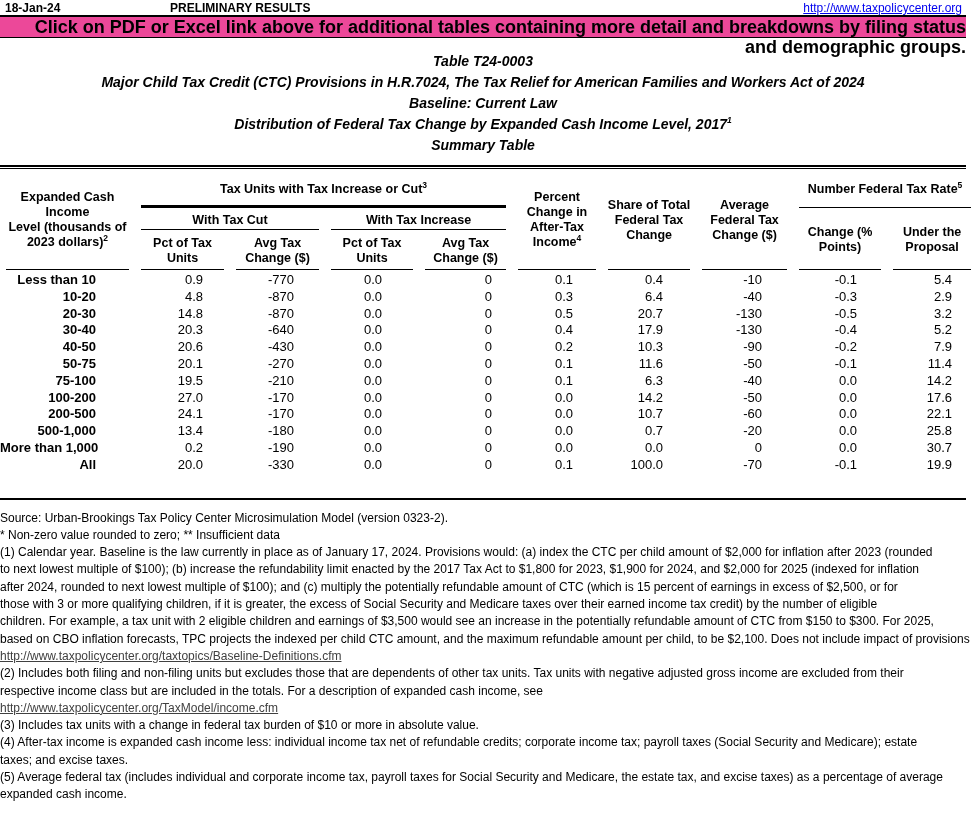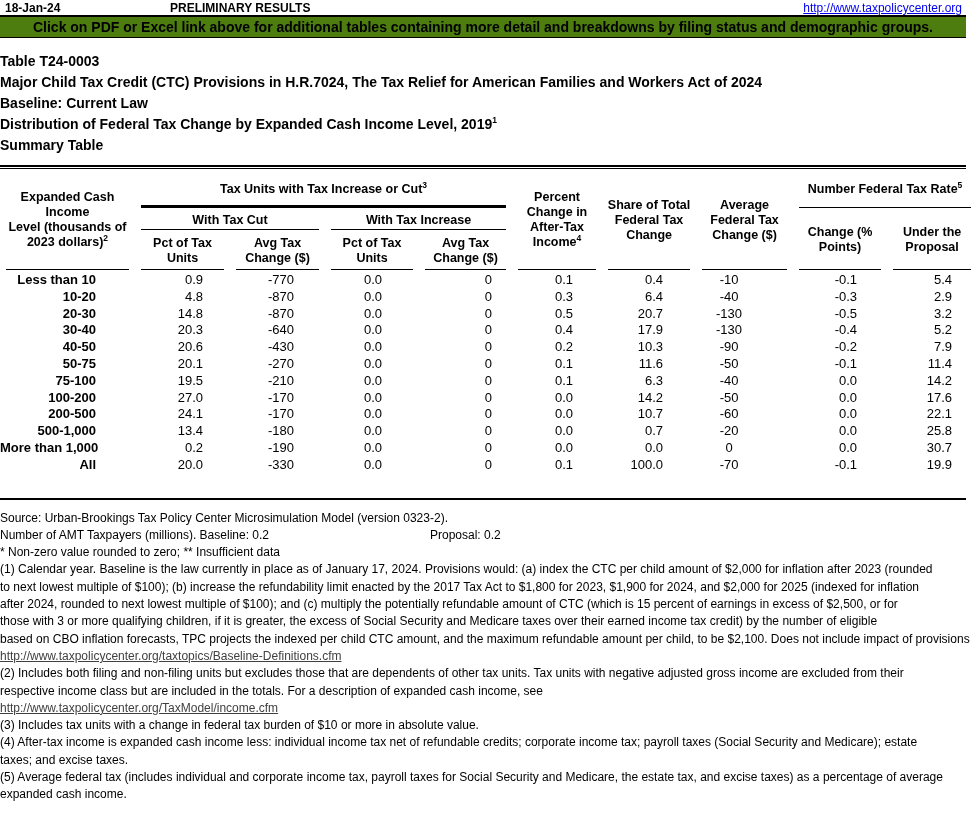--- a/index.html
+++ b/index.html
@@ -6,25 +6,25 @@
   body{width:977px;height:838px;overflow:hidden;font-family:"Liberation Sans",sans-serif;color:#000;}
   .page{position:relative;width:966px;height:838px;}
 
   
   .topbar{position:relative;height:15px;font-size:12px;line-height:14px;}
   .topbar .date{position:absolute;left:5px;top:1px;font-weight:bold;}
   .topbar .status{position:absolute;left:170px;top:1px;font-weight:bold;}
   .topbar .sitelink{position:absolute;right:4px;top:1px;color:#0000EE;text-decoration:underline;cursor:pointer;}
 
   
-  .banner{height:20px;line-height:20px;background:#4d7c0f;border-top:2.5px solid #000;border-bottom:1.5px solid #000;
-          text-align:center;font-weight:bold;font-size:14px;}
-
-  
-  .titles{margin-top:13px;text-align:left;font-weight:bold;font-size:14px;line-height:21px;}
+  .banner{height:20px;line-height:20px;background:#ec4899;border-top:2.5px solid #000;border-bottom:1.5px solid #000;
+          text-align:right;font-weight:bold;font-size:18px;}
+
+  
+  .titles{margin-top:13px;text-align:center;font-weight:bold;font-size:14px;line-height:21px;font-style:italic;}
   .titles div{white-space:nowrap;}
   sup{font-size:8.5px;vertical-align:super;line-height:0;}
 
   
   .rule-top{margin-top:9px;height:1px;border-top:2px solid #000;border-bottom:1px solid #000;}
   .rule-bottom{border-top:2.5px solid #000;}
 
   table.tax{width:977px;border-collapse:collapse;table-layout:fixed;}
   table.tax th{font-weight:bold;font-size:12.5px;line-height:15px;vertical-align:middle;position:relative;padding:0;}
   .pre{white-space:pre-line;}
@@ -35,21 +35,21 @@
   tr.hrow3 th{height:40px;}
 
   table.tax tbody td{font-size:13px;height:16.8px;line-height:16.8px;padding:0;text-align:right;white-space:nowrap;vertical-align:middle;}
   table.tax tbody td:nth-child(1){font-weight:bold;padding-right:39px;}
   table.tax tbody td:nth-child(2){padding-right:27px;}
   table.tax tbody td:nth-child(3){padding-right:31px;}
   table.tax tbody td:nth-child(4){padding-right:37px;}
   table.tax tbody td:nth-child(5){padding-right:20px;}
   table.tax tbody td:nth-child(6){padding-right:29px;}
   table.tax tbody td:nth-child(7){padding-right:33px;}
-  table.tax tbody td:nth-child(8){padding-right:31px;text-align:center;}
+  table.tax tbody td:nth-child(8){padding-right:31px;}
   table.tax tbody td:nth-child(9){padding-right:30px;}
   table.tax tbody td:nth-child(10){padding-right:25px;}
   table.tax tbody tr:first-child td{padding-top:1px;}
   table.tax tbody tr:last-child td{padding-bottom:24px;}
 
   
   .footnotes{margin-top:10px;width:977px;overflow:hidden;}
   .note-line{white-space:nowrap;height:17.3px;line-height:17.3px;font-size:12px;padding-left:0;position:relative;}
   .note-line .link{color:#404040;text-decoration:underline;cursor:pointer;}
   .amt-proposal{position:absolute;left:430px;top:0;}
@@ -64,21 +64,21 @@
     <span class="status">PRELIMINARY RESULTS</span>
     <span class="sitelink">http://www.taxpolicycenter.org</span>
   </div>
 
   <div class="banner">Click on PDF or Excel link above for additional tables containing more detail and breakdowns by filing status and demographic groups.</div>
 
   <div class="titles">
     <div>Table T24-0003</div>
     <div>Major Child Tax Credit (CTC) Provisions in H.R.7024, The Tax Relief for American Families and Workers Act of 2024</div>
     <div>Baseline: Current Law</div>
-    <div><span>Distribution of Federal Tax Change by Expanded Cash Income Level, 2019</span><sup>1</sup></div>
+    <div><span>Distribution of Federal Tax Change by Expanded Cash Income Level, 2017</span><sup>1</sup></div>
     <div>Summary Table</div>
   </div>
 
   <div class="rule-top"></div>
 
   <table class="tax">
     <colgroup>
       <col style="width:135px">
         <col style="width:95px">
         <col style="width:95px">
@@ -272,26 +272,26 @@
           <td>-0.1</td>
           <td>19.9</td>
         </tr>
       </tbody>
   </table>
 
   <div class="rule-bottom"></div>
 
   <div class="footnotes">
       <div class="note-line">Source: Urban-Brookings Tax Policy Center Microsimulation Model (version 0323-2).</div>
-      <div class="note-line"><span>Number of AMT Taxpayers (millions).  Baseline: 0.2</span><span class="amt-proposal">Proposal: 0.2</span></div>
       <div class="note-line">* Non-zero value rounded to zero; ** Insufficient data</div>
       <div class="note-line">(1) Calendar year. Baseline is the law currently in place as of January 17, 2024. Provisions would: (a) index the CTC per child amount of $2,000 for inflation after 2023 (rounded</div>
       <div class="note-line">to next lowest multiple of $100); (b) increase the refundability limit enacted by the 2017 Tax Act to $1,800 for 2023, $1,900 for 2024, and $2,000 for 2025 (indexed for inflation</div>
       <div class="note-line">after 2024, rounded to next lowest multiple of $100); and (c) multiply the potentially refundable amount of CTC (which is 15 percent of earnings in excess of $2,500, or for</div>
       <div class="note-line">those with 3 or more qualifying children, if it is greater, the excess of Social Security and Medicare taxes over their earned income tax credit) by the number of eligible</div>
+      <div class="note-line">children. For example, a tax unit with 2 eligible children and earnings of $3,500 would see an increase in the potentially refundable amount of CTC from $150 to $300. For 2025,</div>
       <div class="note-line">based on CBO inflation forecasts, TPC projects the indexed per child CTC amount, and the maximum refundable amount per child, to be $2,100. Does not include impact of provisions</div>
       <div class="note-line"><span class="link">http://www.taxpolicycenter.org/taxtopics/Baseline-Definitions.cfm</span></div>
       <div class="note-line">(2) Includes both filing and non-filing units but excludes those that are dependents of other tax units. Tax units with negative adjusted gross income are excluded from their</div>
       <div class="note-line">respective income class but are included in the totals. For a description of expanded cash income, see</div>
       <div class="note-line"><span class="link">http://www.taxpolicycenter.org/TaxModel/income.cfm</span></div>
       <div class="note-line">(3) Includes tax units with a change in federal tax burden of $10 or more in absolute value.</div>
       <div class="note-line">(4) After-tax income is expanded cash income less: individual income tax net of refundable credits; corporate income tax; payroll taxes (Social Security and Medicare); estate</div>
       <div class="note-line">taxes; and excise taxes.</div>
       <div class="note-line">(5) Average federal tax (includes individual and corporate income tax, payroll taxes for Social Security and Medicare, the estate tax, and excise taxes) as a percentage of average</div>
       <div class="note-line">expanded cash income.</div>

